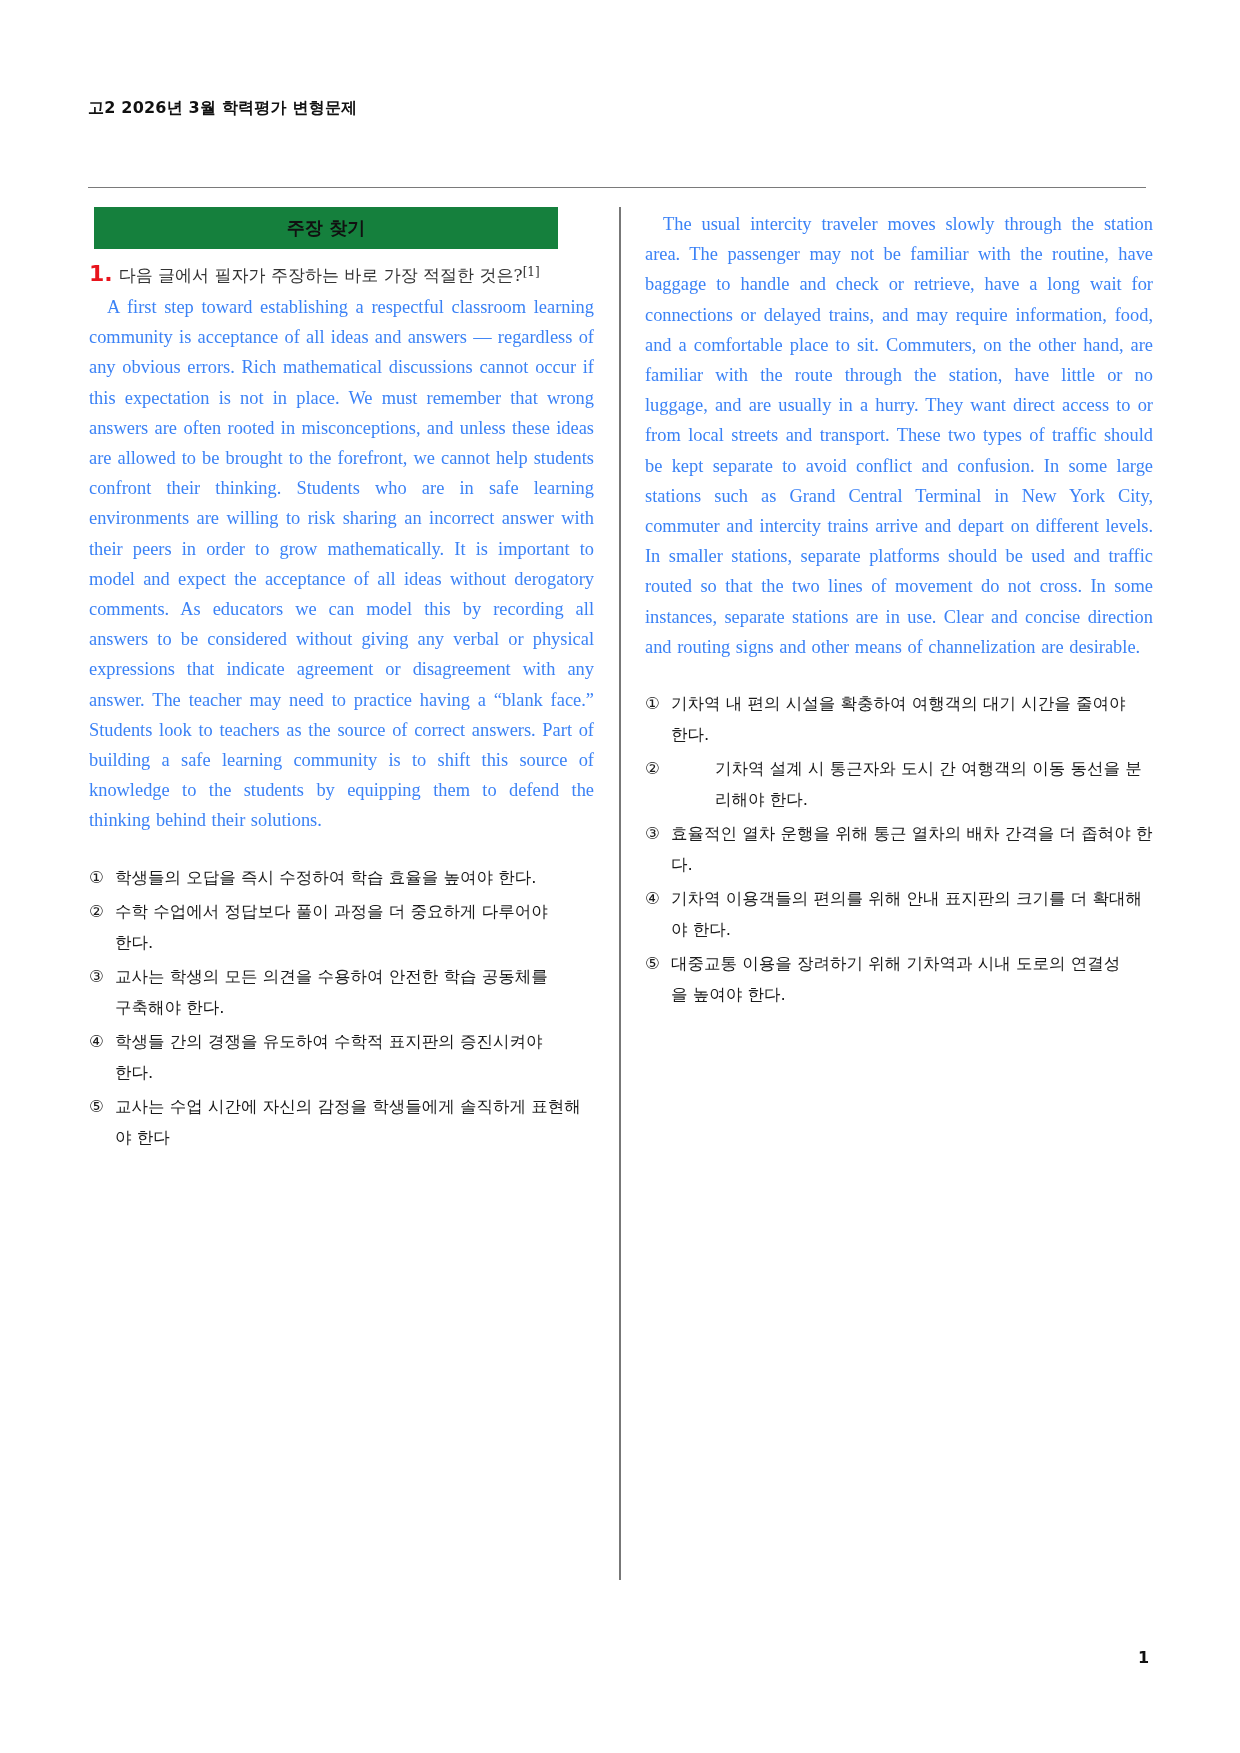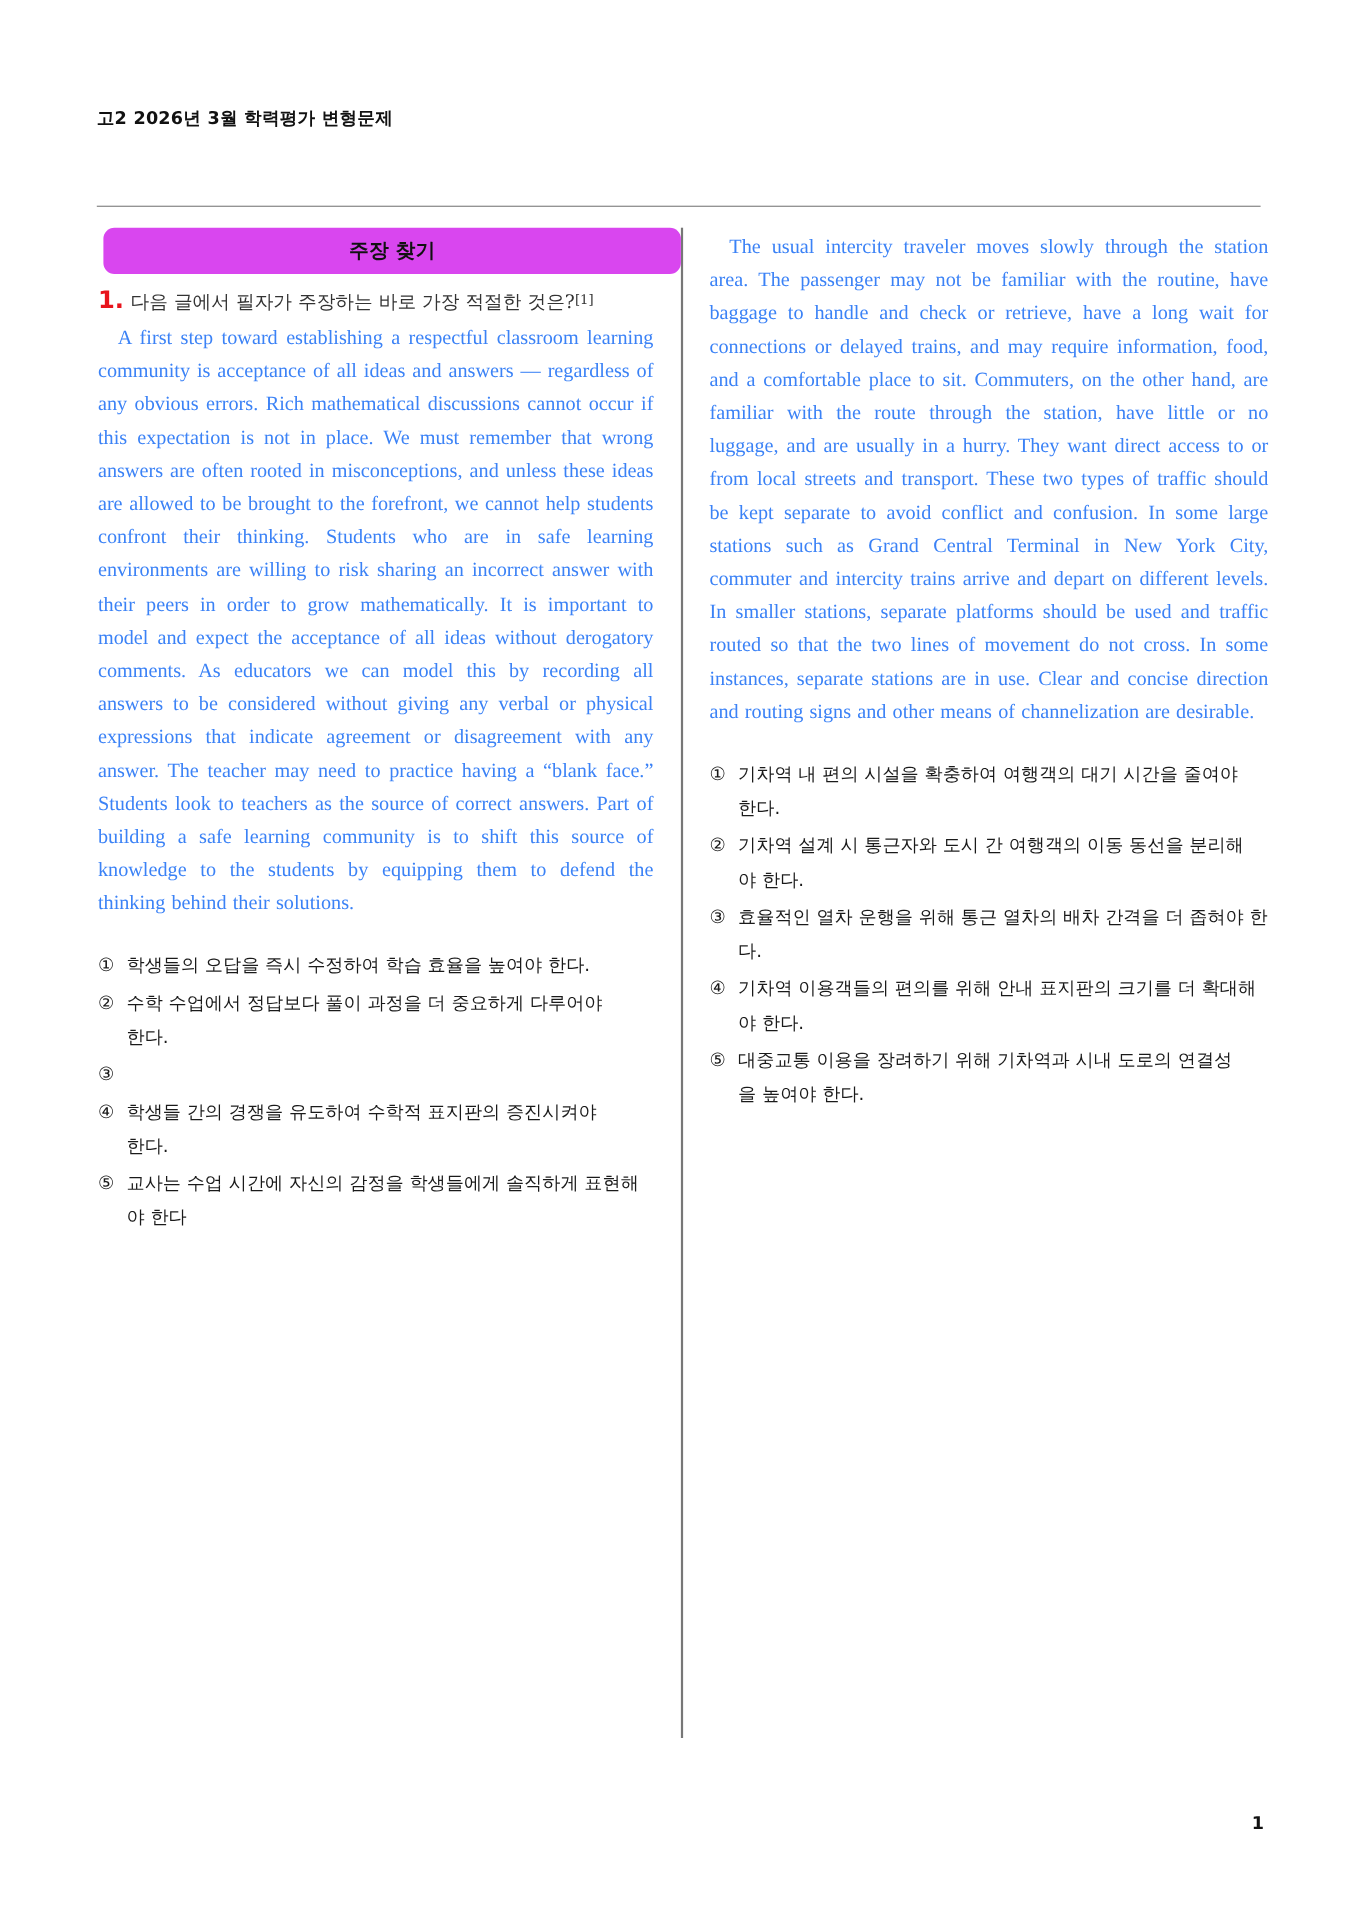--- a/index.html
+++ b/index.html
@@ -19,24 +19,24 @@
   }
   .col-divider {
     position: absolute; left: 619px; top: 207px; width: 0; height: 1373px;
     border-left: 2px solid #777;
   }
   .col { position: absolute; top: 207px; width: 505px; }
   .col-left { left: 89px; }
   .col-right { left: 645px; top: 205px; width: 508px; }
 
   .section-bar {
-    margin-left: 5px; width: 525px; height: 42px; background: #d946ef;
+    margin-left: 5px; width: 464px; height: 42px; background: #15803d;
     display: flex; align-items: center; justify-content: center;
     font-family: "DejaVu Sans", "Liberation Sans", sans-serif;
-    font-weight: bold; font-size: 18px; color: #111; border-radius: 10px;
+    font-weight: bold; font-size: 18px; color: #111;
   }
   .q-head {
     font-size: 17px; color: #333; line-height: 26px; white-space: nowrap;
   }
   .q-num {
     font-family: "DejaVu Sans", "Liberation Sans", sans-serif;
     color: #e8141c; font-size: 22px; font-weight: bold; margin-right: 6px;
   }
   .q-ref { font-size: 12px; vertical-align: top; position: relative; top: -2px; }
   .passage {
@@ -81,20 +81,21 @@
     <li class="option">
         <span class="opt-mark">①</span>
         <span class="opt-text">학생들의 오답을 즉시 수정하여 학습 효율을 높여야 한다.</span>
       </li>
     <li class="option">
         <span class="opt-mark">②</span>
         <span class="opt-text" style="max-width:440px;">수학 수업에서 정답보다 풀이 과정을 더 중요하게 다루어야 한다.</span>
       </li>
     <li class="option">
         <span class="opt-mark">③</span>
+        <span class="opt-text" style="max-width:440px;">교사는 학생의 모든 의견을 수용하여 안전한 학습 공동체를 구축해야 한다.</span>
       </li>
     <li class="option">
         <span class="opt-mark">④</span>
         <span class="opt-text" style="max-width:430px;">학생들 간의 경쟁을 유도하여 수학적 표지판의 증진시켜야 한다.</span>
       </li>
     <li class="option">
         <span class="opt-mark">⑤</span>
         <span class="opt-text">교사는 수업 시간에 자신의 감정을 학생들에게 솔직하게 표현해야 한다</span>
       </li>
   </ul>
@@ -104,21 +105,21 @@
 
   <p class="passage" style="margin-top:4px;">The usual intercity traveler moves slowly through the station area. The passenger may not be familiar with the routine, have baggage to handle and check or retrieve, have a long wait for connections or delayed trains, and may require information, food, and a comfortable place to sit. Commuters, on the other hand, are familiar with the route through the station, have little or no luggage, and are usually in a hurry. They want direct access to or from local streets and transport. These two types of traffic should be kept separate to avoid conflict and confusion. In some large stations such as Grand Central Terminal in New York City, commuter and intercity trains arrive and depart on different levels. In smaller stations, separate platforms should be used and traffic routed so that the two lines of movement do not cross. In some instances, separate stations are in use. Clear and concise direction and routing signs and other means of channelization are desirable.</p>
 
   <ul class="options" style="margin-top:26px;">
     <li class="option">
         <span class="opt-mark">①</span>
         <span class="opt-text" style="max-width:460px;">기차역 내 편의 시설을 확충하여 여행객의 대기 시간을 줄여야 한다.</span>
       </li>
     <li class="option">
         <span class="opt-mark">②</span>
-        <span class="opt-text" style="max-width:475px;">기차역 설계 시 통근자와 도시 간 여행객의 이동 동선을 분리해야 한다.</span>
+        <span class="opt-text" style="max-width:475px;margin-left:44px;">기차역 설계 시 통근자와 도시 간 여행객의 이동 동선을 분리해야 한다.</span>
       </li>
     <li class="option">
         <span class="opt-mark">③</span>
         <span class="opt-text">효율적인 열차 운행을 위해 통근 열차의 배차 간격을 더 좁혀야 한다.</span>
       </li>
     <li class="option">
         <span class="opt-mark">④</span>
         <span class="opt-text">기차역 이용객들의 편의를 위해 안내 표지판의 크기를 더 확대해야 한다.</span>
       </li>
     <li class="option">

